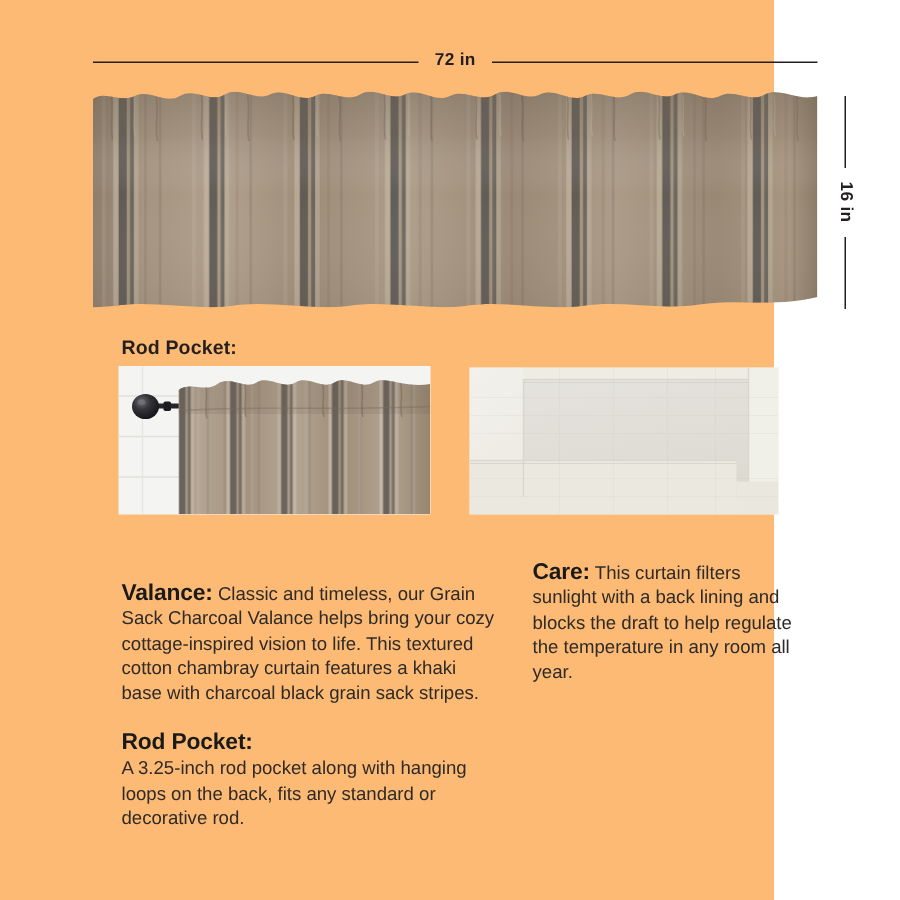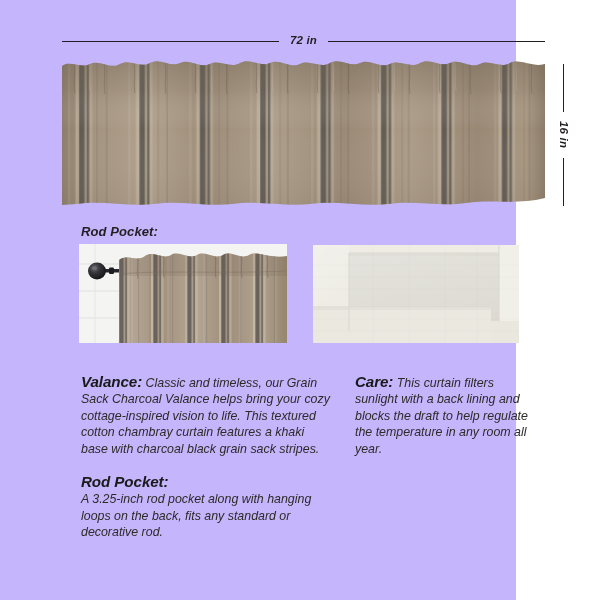--- a/index.html
+++ b/index.html
@@ -11,22 +11,21 @@
     background: #ffffff;
     font-family: "Liberation Sans", sans-serif;
     color: #231f20;
     overflow: hidden;
   }
 
   #page {
     position: relative;
     width: 516px;
     height: 600px;
-    background: #c4b5fd;
-    font-style: italic;
+    background: #fdba74;
   }
 
   
   .dim-width {
     position: absolute;
     left: 62px;
     top: 33px;
     width: 483px;
     height: 16px;
     display: flex;
@@ -109,21 +108,21 @@
   .photo.lining { left: 313px; top: 245px; width: 206px; height: 98px; }
   .photo svg { display: block; width: 100%; height: 100%; }
 
   
   .col {
     position: absolute;
     font-size: 12.4px;
     line-height: 16.4px;
     color: #2d2a28;
   }
-  .col.left  { left: 81px;  top: 374px; width: 250px; }
+  .col.left  { left: 81px;  top: 388px; width: 250px; }
   .col.right { left: 355px; top: 374px; width: 180px; }
 
   .blk { margin-bottom: 17px; }
   .blk:last-child { margin-bottom: 0; }
 
   .blk p { margin: 0; }
 
   .lede {
     font-size: 15.2px;
     font-weight: bold;

